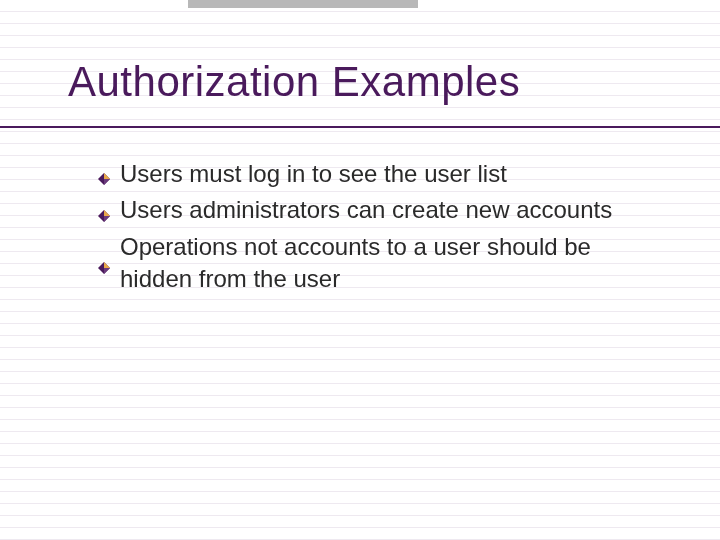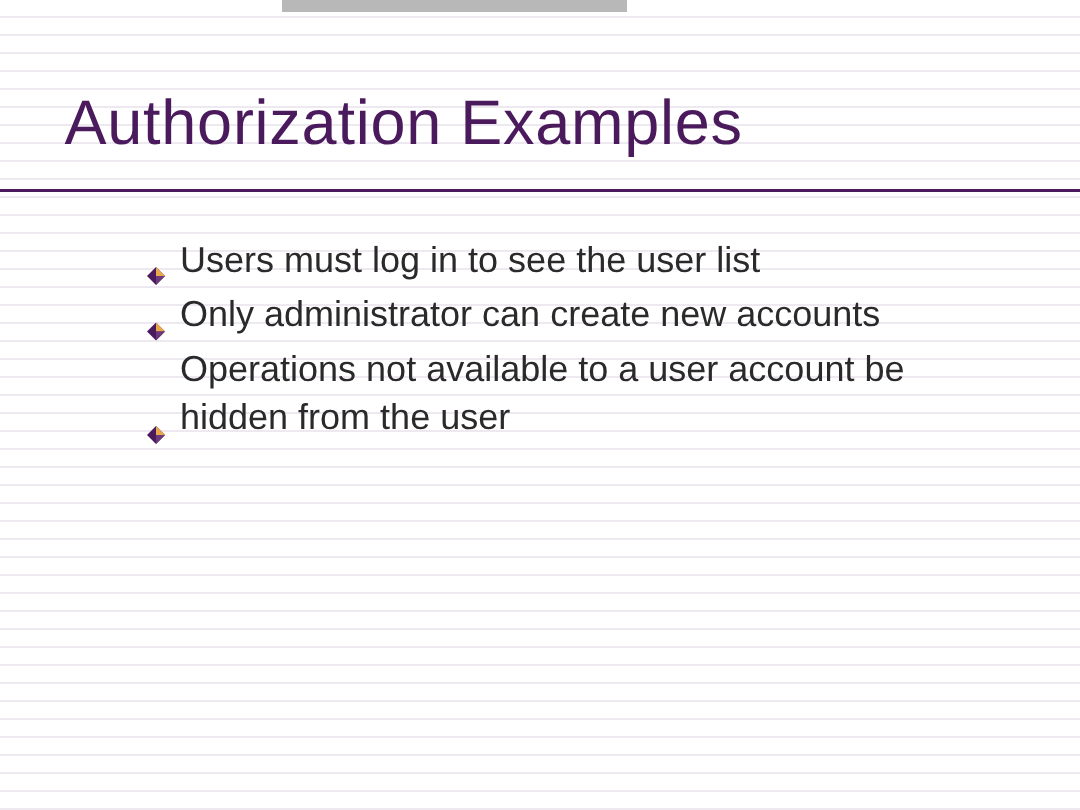--- a/index.html
+++ b/index.html
@@ -28,21 +28,21 @@
     position: absolute;
     top: 0;
     left: 188px;
     width: 230px;
     height: 8px;
     background: #b8b8b8;
   }
   .title {
     position: absolute;
     top: 58px;
-    left: 43px;
+    left: 68px;
     font-size: 42px;
     color: #4a1a5c;
     font-weight: 400;
     letter-spacing: 0.5px;
   }
   .title-underline {
     position: absolute;
     top: 126px;
     left: 0;
     width: 720px;
@@ -50,21 +50,21 @@
     background: #4a1a5c;
   }
   .bullets {
     position: absolute;
     top: 158px;
     left: 98px;
     right: 50px;
   }
   .bullet-row {
     display: flex;
-    align-items: flex-end;
+    align-items: center;
     margin-bottom: 4px;
   }
   .bullet-icon {
     flex: 0 0 auto;
     width: 12px;
     height: 12px;
     margin-top: 10px;
     margin-right: 10px;
   }
   .bullet-icon svg {
@@ -99,26 +99,26 @@
         <div class="bullet-text">Users must log in to see the user list</div>
       </div>
       <div class="bullet-row">
         <div class="bullet-icon">
 <svg width="12" height="12" viewBox="0 0 12 12">
   <polygon points="6,0 12,6 6,12 0,6" fill="#4a1a5c"></polygon>
   <polygon points="6,0 12,6 6,6" fill="#e8a84a"></polygon>
   <polygon points="6,6 12,6 6,12" fill="#6b3a7c"></polygon>
 </svg>
         </div>
-        <div class="bullet-text">Only administrator can create new accounts</div>
+        <div class="bullet-text">Users administrators can create new accounts</div>
       </div>
       <div class="bullet-row">
         <div class="bullet-icon">
 <svg width="12" height="12" viewBox="0 0 12 12">
   <polygon points="6,0 12,6 6,12 0,6" fill="#4a1a5c"></polygon>
   <polygon points="6,0 12,6 6,6" fill="#e8a84a"></polygon>
   <polygon points="6,6 12,6 6,12" fill="#6b3a7c"></polygon>
 </svg>
         </div>
-        <div class="bullet-text">Operations not available to a user account be hidden from the user</div>
+        <div class="bullet-text">Operations not accounts to a user should be hidden from the user</div>
       </div>
     </div>
 </div>
 
 </body></html>

